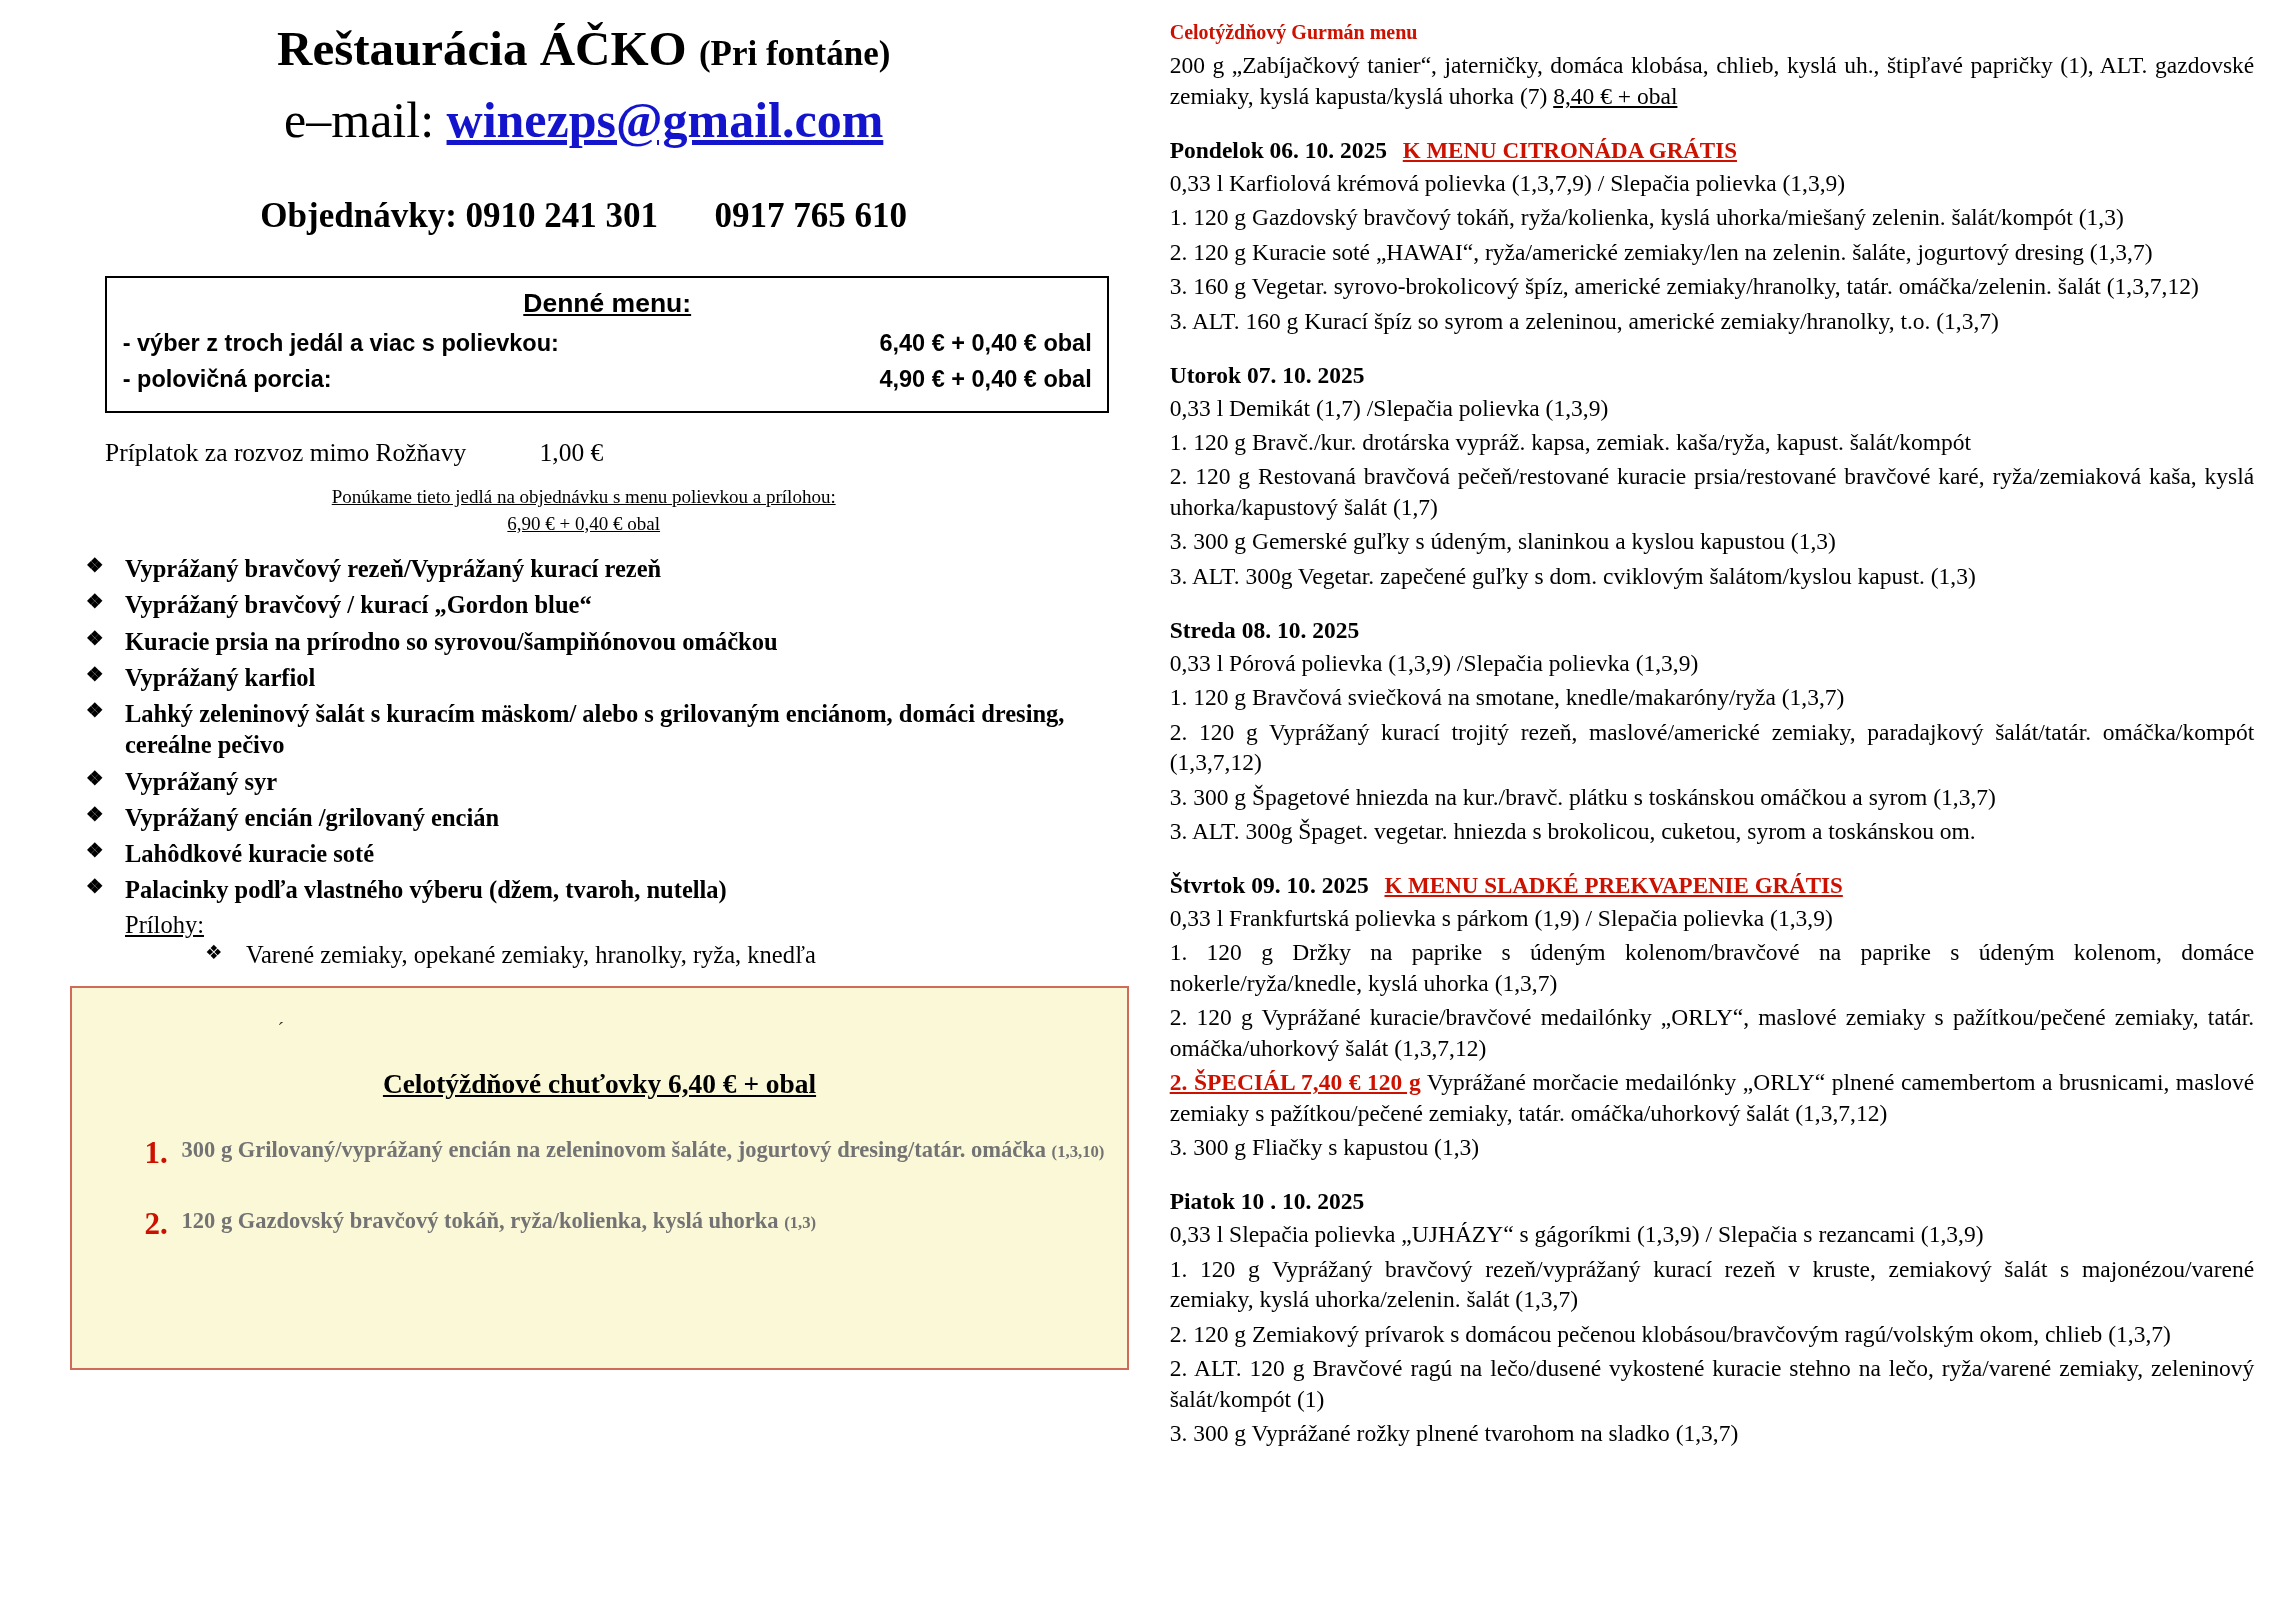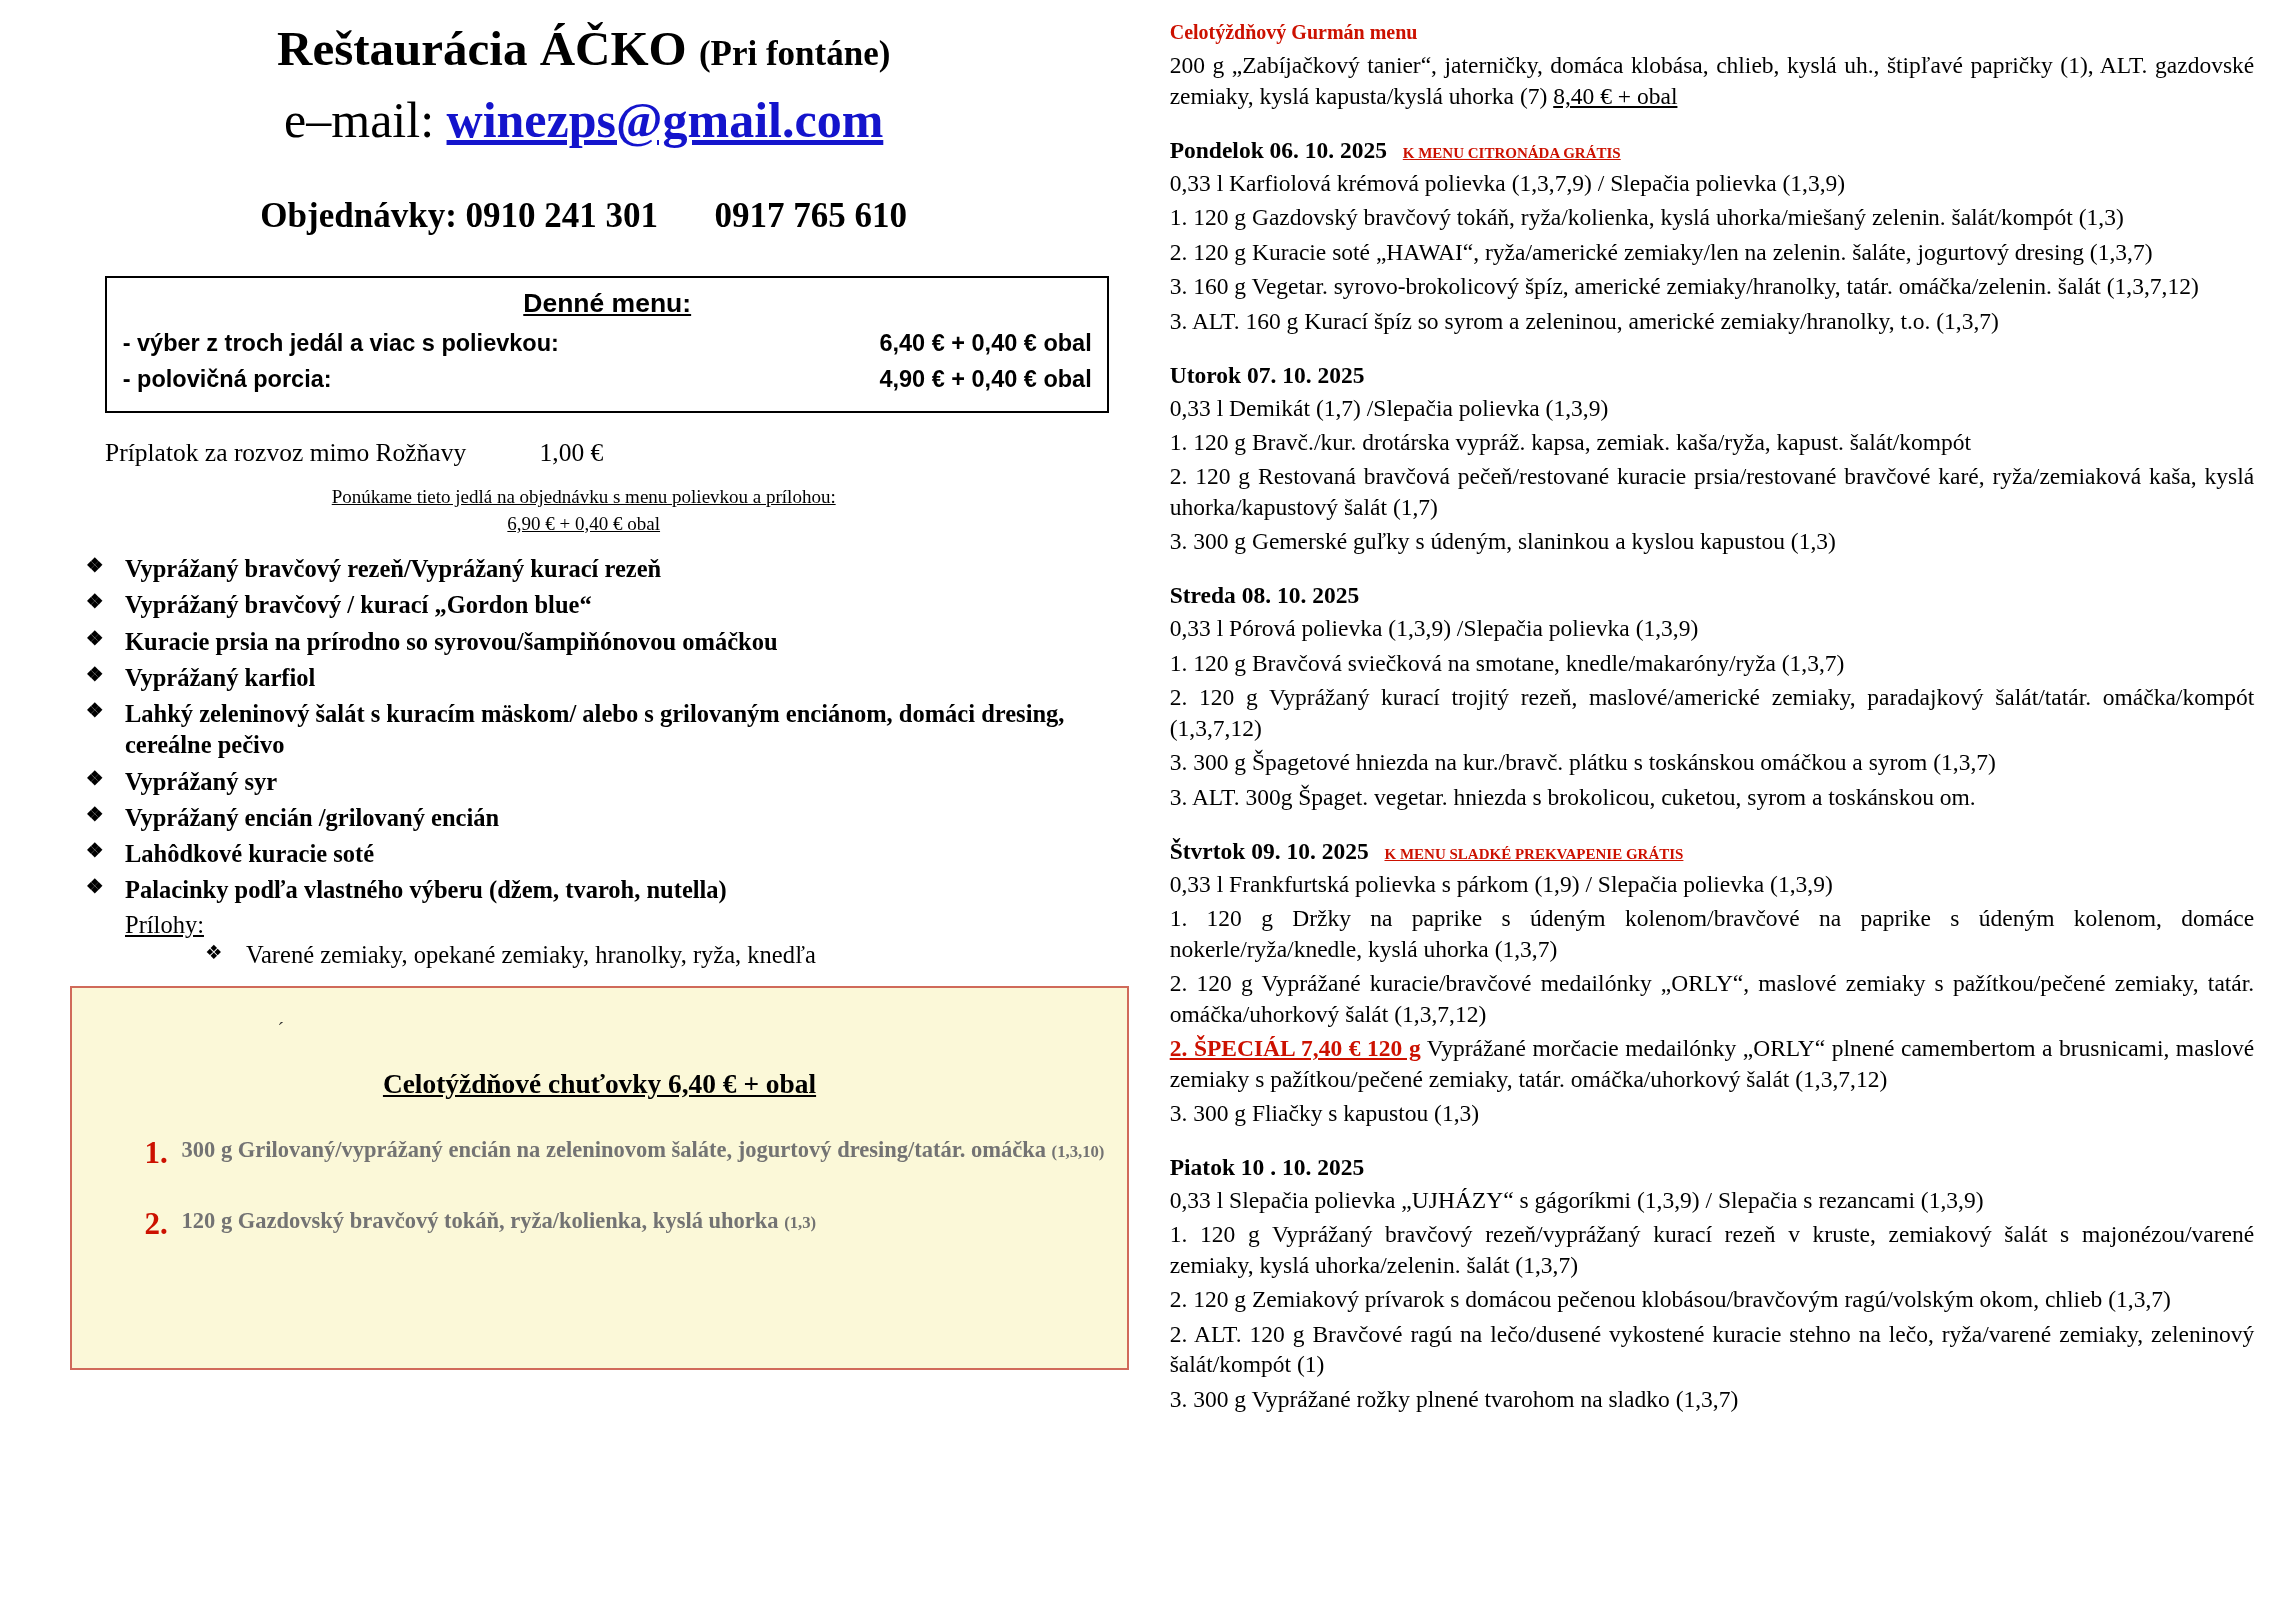--- a/index.html
+++ b/index.html
@@ -205,21 +205,21 @@
   .u { text-decoration: underline; }
   .day-head {
     font-weight: bold;
     font-size: 23.5px;
     margin: 25.5px 0 3.9px 0;
   }
   .day-head .promo {
     color: #cc1100;
     font-weight: bold;
     text-decoration: underline;
-    font-size: 15px;
+    font-size: 23px;
     margin-left: 9.8px;
   }
   .special-line {
     font-size: 23.5px;
     line-height: 1.3;
     text-align: justify;
     margin: 0 0 3.9px 0;
   }
   .special-line .sp {
     color: #cc1100;
@@ -333,20 +333,21 @@
       <div class="para just">3. ALT. 160 g Kurací špíz so syrom a zeleninou, americké zemiaky/hranolky, t.o. (1,3,7)</div>
 
       <div class="day-head">
         <span>Utorok  07. 10. 2025</span>
         <span class="promo"></span>
       </div>
       <div class="para just">0,33 l Demikát (1,7) /Slepačia polievka (1,3,9)</div>
       <div class="para just">1. 120 g Bravč./kur. drotárska vypráž. kapsa, zemiak. kaša/ryža, kapust. šalát/kompót</div>
       <div class="para just">2. 120 g Restovaná bravčová pečeň/restované kuracie prsia/restované bravčové karé, ryža/zemiaková kaša, kyslá uhorka/kapustový šalát (1,7)</div>
       <div class="para just">3. 300 g Gemerské guľky s údeným, slaninkou a kyslou kapustou (1,3)</div>
+      <div class="para just">3. ALT. 300g Vegetar. zapečené guľky s dom. cviklovým šalátom/kyslou kapust.  (1,3)</div>
 
       <div class="day-head">
         <span>Streda 08. 10. 2025</span>
         <span class="promo"></span>
       </div>
       <div class="para just">0,33 l  Pórová polievka (1,3,9) /Slepačia polievka (1,3,9)</div>
       <div class="para just">1. 120 g Bravčová sviečková na smotane, knedle/makaróny/ryža (1,3,7)</div>
       <div class="para just">2. 120 g Vyprážaný kurací trojitý rezeň, maslové/americké zemiaky, paradajkový šalát/tatár. omáčka/kompót (1,3,7,12)</div>
       <div class="para just">3. 300 g Špagetové hniezda na kur./bravč. plátku s toskánskou omáčkou a syrom (1,3,7)</div>
       <div class="para just">3. ALT. 300g Špaget. vegetar. hniezda s brokolicou, cuketou, syrom a toskánskou om.</div>

